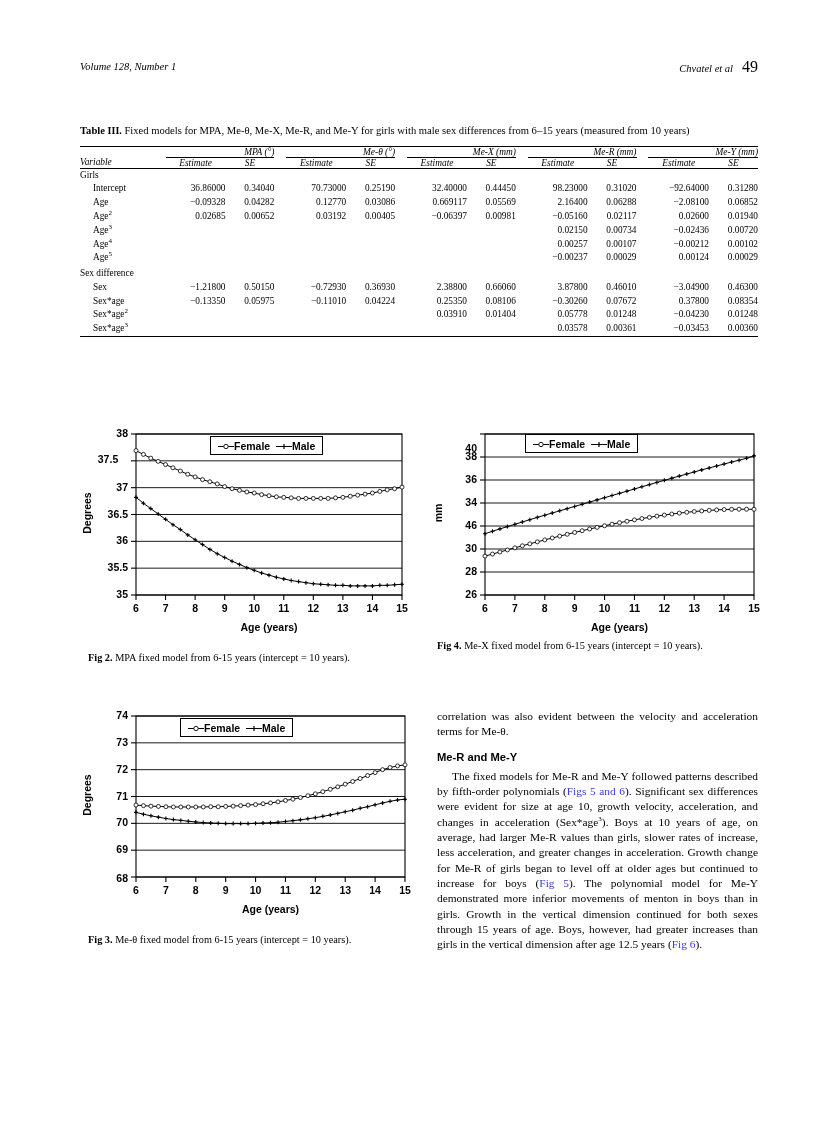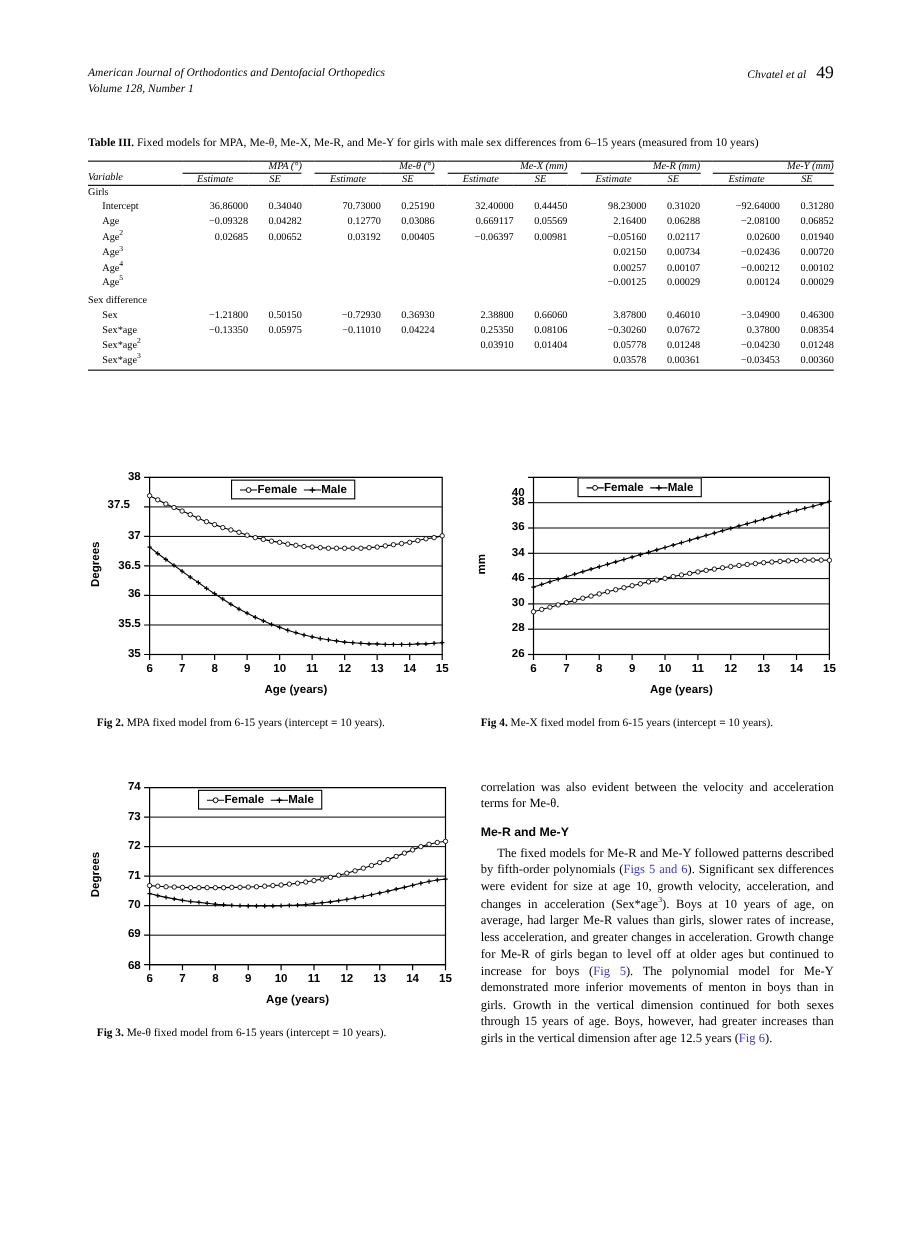--- a/index.html
+++ b/index.html
@@ -76,21 +76,20 @@
      font-weight:bold; margin:10px 0 4px 0; text-indent:0; }
   .ref { color:#3a3ad0; }
 </style>
 </head>
 <body>
 
 <div class="page">
 
   <div class="runhead">
     <div class="rh-left">
-      <div>American Journal of Orthodontics and Dentofacial Orthopedics</div>
       <div class="rh-vol">Volume 128, Number 1</div>
     </div>
     <div class="rh-right">
       <span>Chvatel et al</span><span class="pageno">49</span>
     </div>
     <div style="clear:both"></div>
   </div>
 
   <div class="tbl-wrap">
     <div class="tbl-caption">
@@ -244,21 +243,21 @@
             <td class="lbl indent1">Age<sup>5</sup></td>
             <td class="num"></td>
             <td class="num"></td>
             <td></td>
             <td class="num"></td>
             <td class="num"></td>
             <td></td>
             <td class="num"></td>
             <td class="num"></td>
             <td></td>
-            <td class="num">−0.00125</td>
+            <td class="num">−0.00237</td>
             <td class="num">0.00029</td>
             <td></td>
             <td class="num">0.00124</td>
             <td class="num">0.00029</td>
           </tr>
           <tr class="drow">
             <td class="lbl sect" colspan="15">Sex difference</td>
           </tr>
           <tr class="drow">
             <td class="lbl indent1">Sex</td>
@@ -599,21 +598,21 @@
         <div class="axis-title-x" style="left: 48px; width: 269px; top: 197px;">Age (years)</div>
         <div class="axis-title-y" style="left: -8px; top: 82.5px;">mm</div>
         <div class="legend-box" style="left: 88px; top: 10px;"><svg width="16" height="9" style="vertical-align:middle">
             <line x1="0" y1="4.5" x2="16" y2="4.5" stroke="#000" stroke-width="1"></line>
             <circle cx="8" cy="4.5" r="2.2" fill="#fff" stroke="#000" stroke-width="0.9"></circle>
           </svg><span class="lbl">Female</span>&nbsp;&nbsp;<svg width="16" height="9" style="vertical-align:middle">
             <line x1="0" y1="4.5" x2="16" y2="4.5" stroke="#000" stroke-width="1"></line>
             <path d="M5.5 4.5h5M8 2v5" stroke="#000" stroke-width="1.2"></path>
           </svg><span class="lbl">Male</span></div>
       </div>
-    <div class="cap" style="margin-top:12px;width:322px;">
+    <div class="cap" style="width:322px;">
       <b>Fig 4.</b>
       <span>Me-X fixed model from 6-15 years (intercept = 10 years).</span>
     </div>
   </div>
 
   <div class="fig" style="left:88px; top:706px; width:325px;">
     <div class="chart" id="chart-fig3" style="width:325px;height:215px;">
         <svg class="plot" width="325" height="215">
           <line x1="48" x2="317" y1="171" y2="171" stroke="#000" stroke-width="0.9"></line>
           <line x1="48" x2="317" y1="144.16666666666669" y2="144.16666666666669" stroke="#000" stroke-width="0.9"></line>

